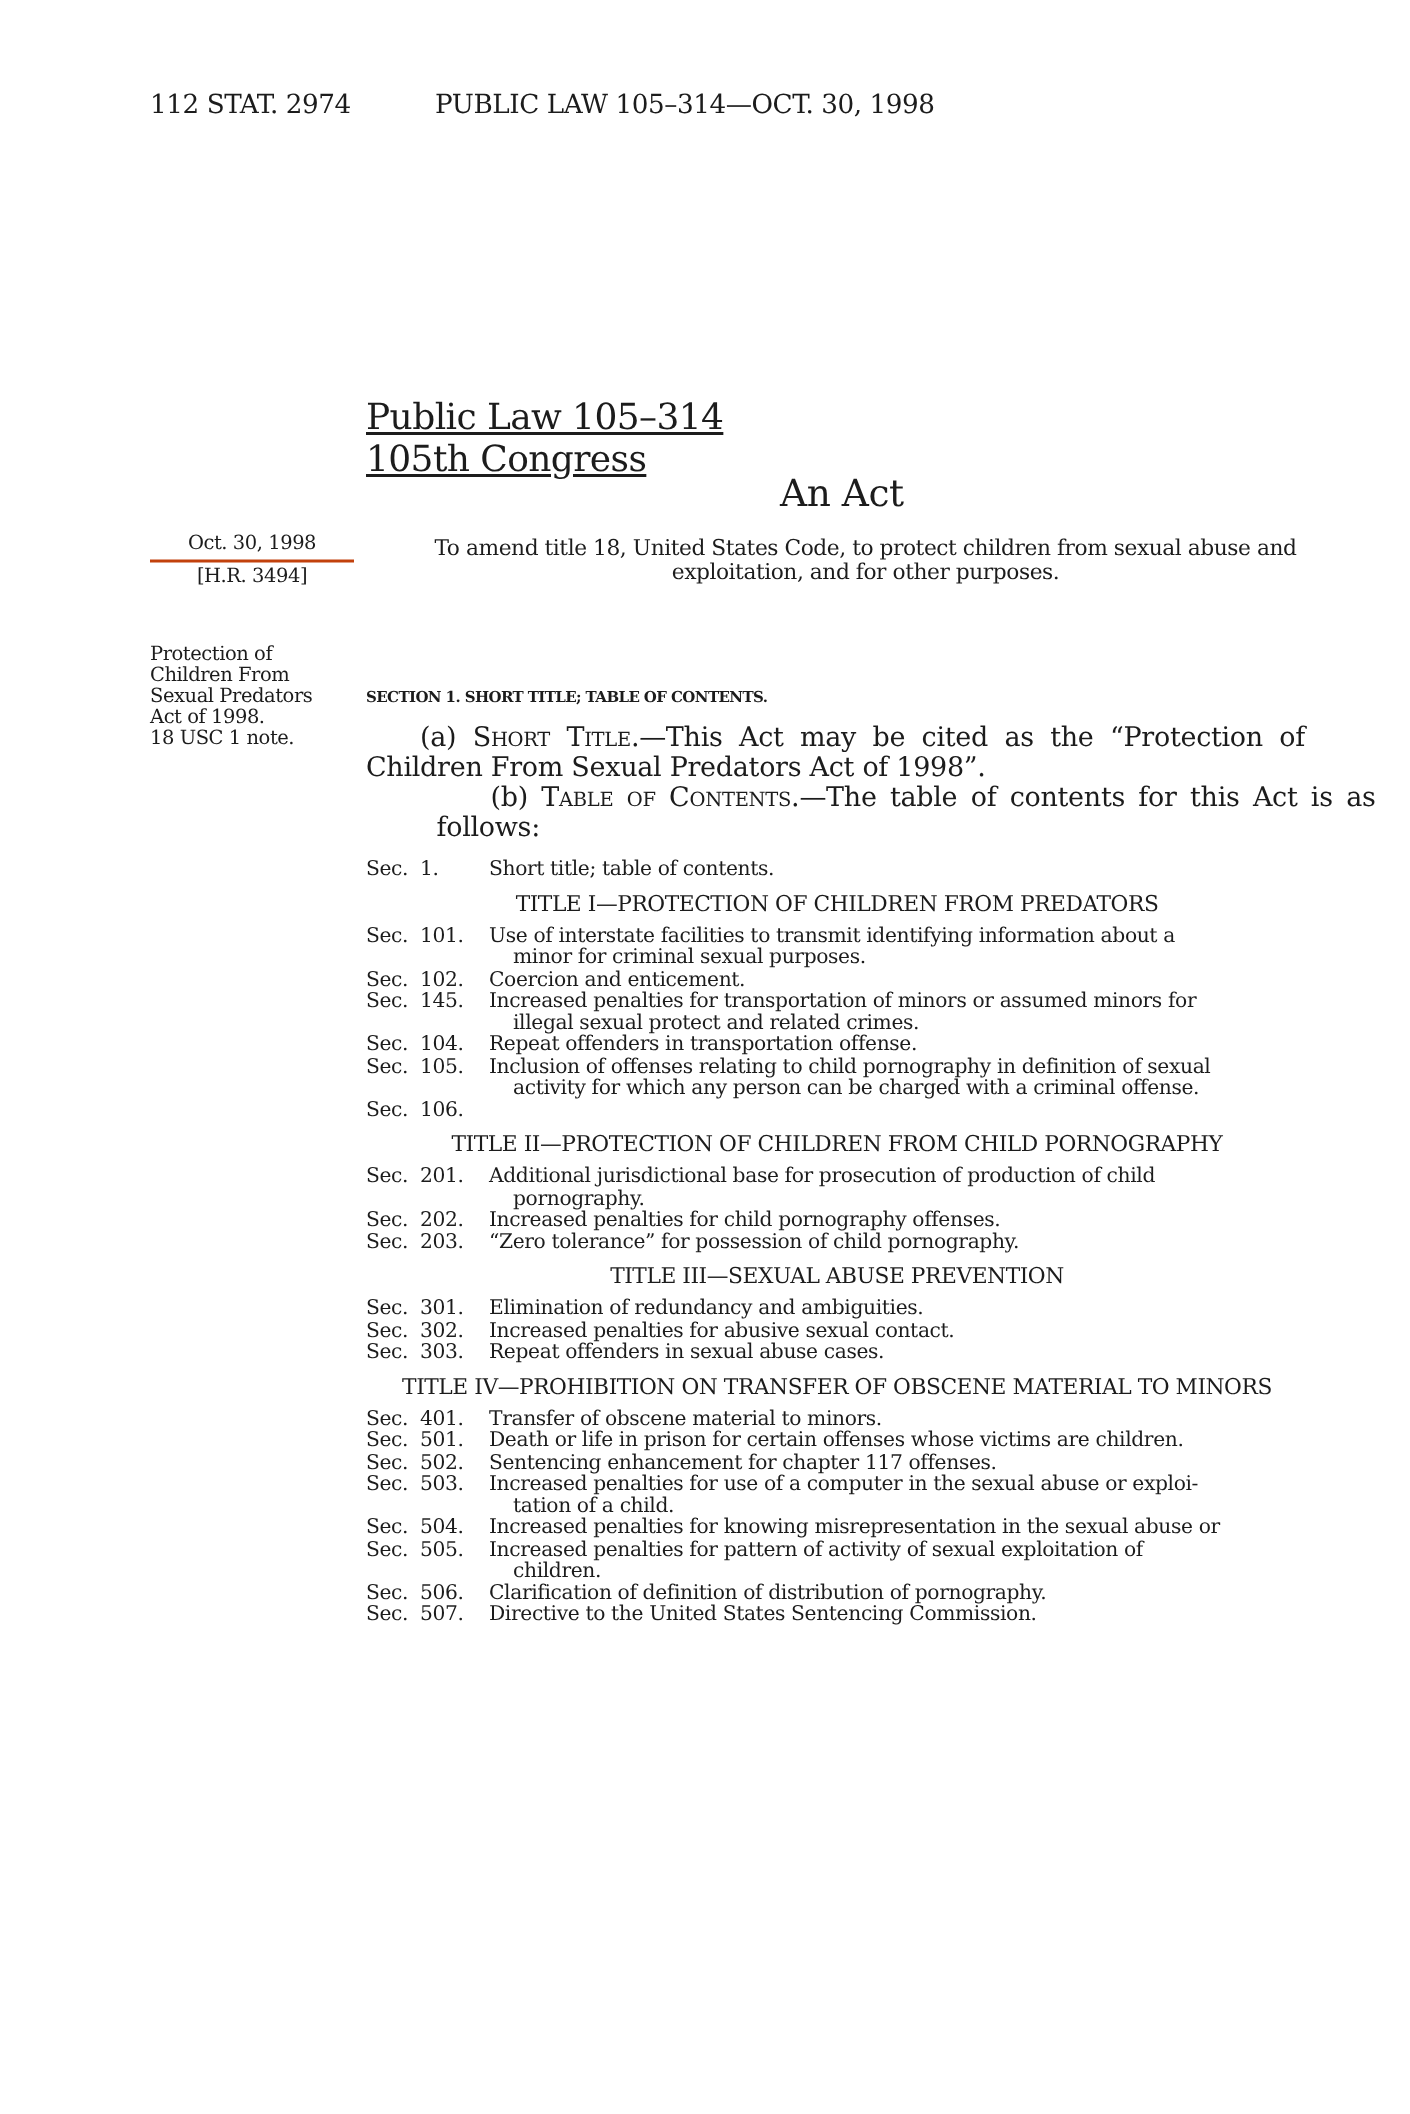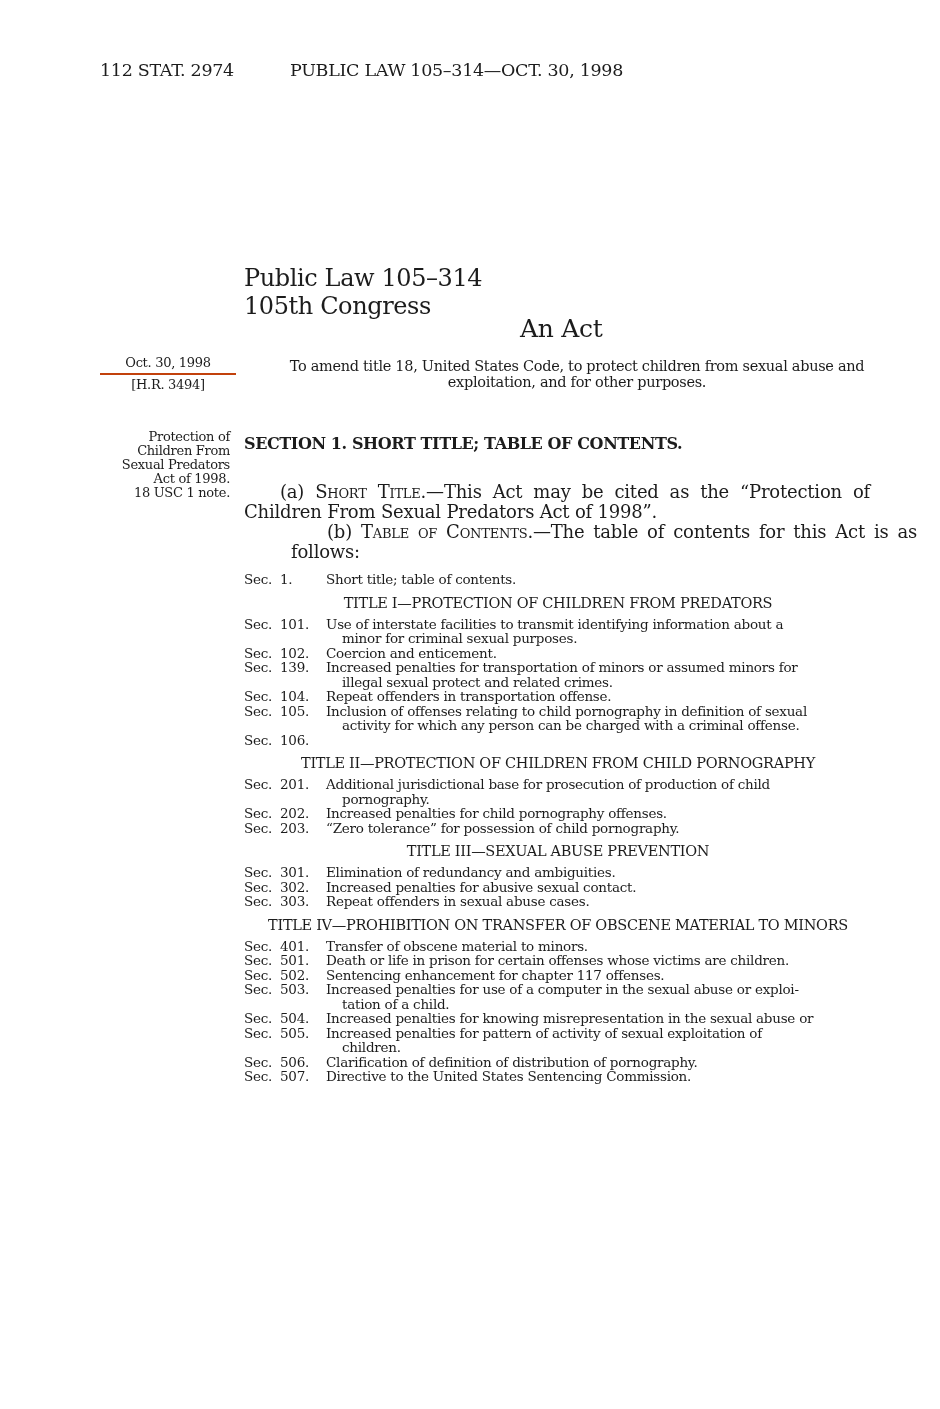--- a/index.html
+++ b/index.html
@@ -12,31 +12,31 @@
       overflow: hidden;
     }
     .page { position: absolute; left: 0; top: 0; width: 940px; height: 1409px; }
     .running-head {
       position: absolute; top: 60px; left: 100px; right: 100px;
       font-size: 17.5px; letter-spacing: -0.3px;
       display: flex;
     }
     .rh-left { width: 190px; }
     .rh-center { margin-left: 0; }
-    .pl-heading { position: absolute; left: 244px; top: 264px; font-size: 24px; line-height: 28px; letter-spacing: -0.4px; }
+    .pl-heading { position: absolute; left: 244px; top: 264px; font-size: 24px; line-height: 28px; letter-spacing: -0.4px; text-decoration: underline; }
     .act-title { position: absolute; left: 520px; top: 314px; font-size: 25px; letter-spacing: -0.3px; }
     .margin { position: absolute; left: 100px; width: 130px; font-size: 13px; line-height: 14px; letter-spacing: -0.3px; }
     .date-block { top: 356px; width: 136px; text-align: center; }
     .date-block .d { padding-bottom: 3px; border-bottom: 2px solid #c2410c; }
     .date-block .hr { padding-top: 3px; }
-    .side-note { top: 430px; text-align: right; }
+    .side-note { top: 430px; }
     .main { position: absolute; left: 244px; width: 626px; }
     .purpose { top: 358px; text-align: center; font-size: 14.5px; line-height: 16px; letter-spacing: -0.3px; padding: 0 20px; }
     .enact { top: 408px; font-style: italic; font-size: 18px; line-height: 20px; text-indent: 36px; text-align: justify; letter-spacing: -0.2px; }
-    .section-head { top: 434px; font-weight: bold; font-size: 16px; letter-spacing: -0.4px; }
+    .section-head { top: 460px; font-weight: bold; font-size: 10px; letter-spacing: -0.4px; }
     .para { font-size: 18px; line-height: 20px; text-align: justify; text-indent: 36px; letter-spacing: -0.2px; }
     .sc { font-variant: small-caps; }
     .para-a { top: 482px; }
     .para-b { top: 522px; margin-left: 47px; }
     .toc { position: absolute; left: 244px; width: 628px; top: 572px; font-size: 13.5px; line-height: 14.5px; letter-spacing: -0.25px; }
     .toc .entry { display: flex; }
     .toc .sec-lbl { width: 36px; flex: none; }
     .toc .sec-num { width: 46px; flex: none; }
     .toc .sec-text { flex: 1; text-align: justify; }
     .toc .sec-text .cont { display: block; padding-left: 16px; }
@@ -94,21 +94,21 @@
         <span class="sec-num">101.</span>
         <span class="sec-text"><span>Use of interstate facilities to transmit identifying information about a</span><span class="cont">minor for criminal sexual purposes.</span></span>
       </div>
       <div class="entry">
         <span class="sec-lbl">Sec.</span>
         <span class="sec-num">102.</span>
         <span class="sec-text"><span>Coercion and enticement.</span></span>
       </div>
       <div class="entry">
         <span class="sec-lbl">Sec.</span>
-        <span class="sec-num">139.</span>
+        <span class="sec-num">145.</span>
         <span class="sec-text"><span>Increased penalties for transportation of minors or assumed minors for</span><span class="cont">illegal sexual protect and related crimes.</span></span>
       </div>
       <div class="entry">
         <span class="sec-lbl">Sec.</span>
         <span class="sec-num">104.</span>
         <span class="sec-text"><span>Repeat offenders in transportation offense.</span></span>
       </div>
       <div class="entry">
         <span class="sec-lbl">Sec.</span>
         <span class="sec-num">105.</span>

